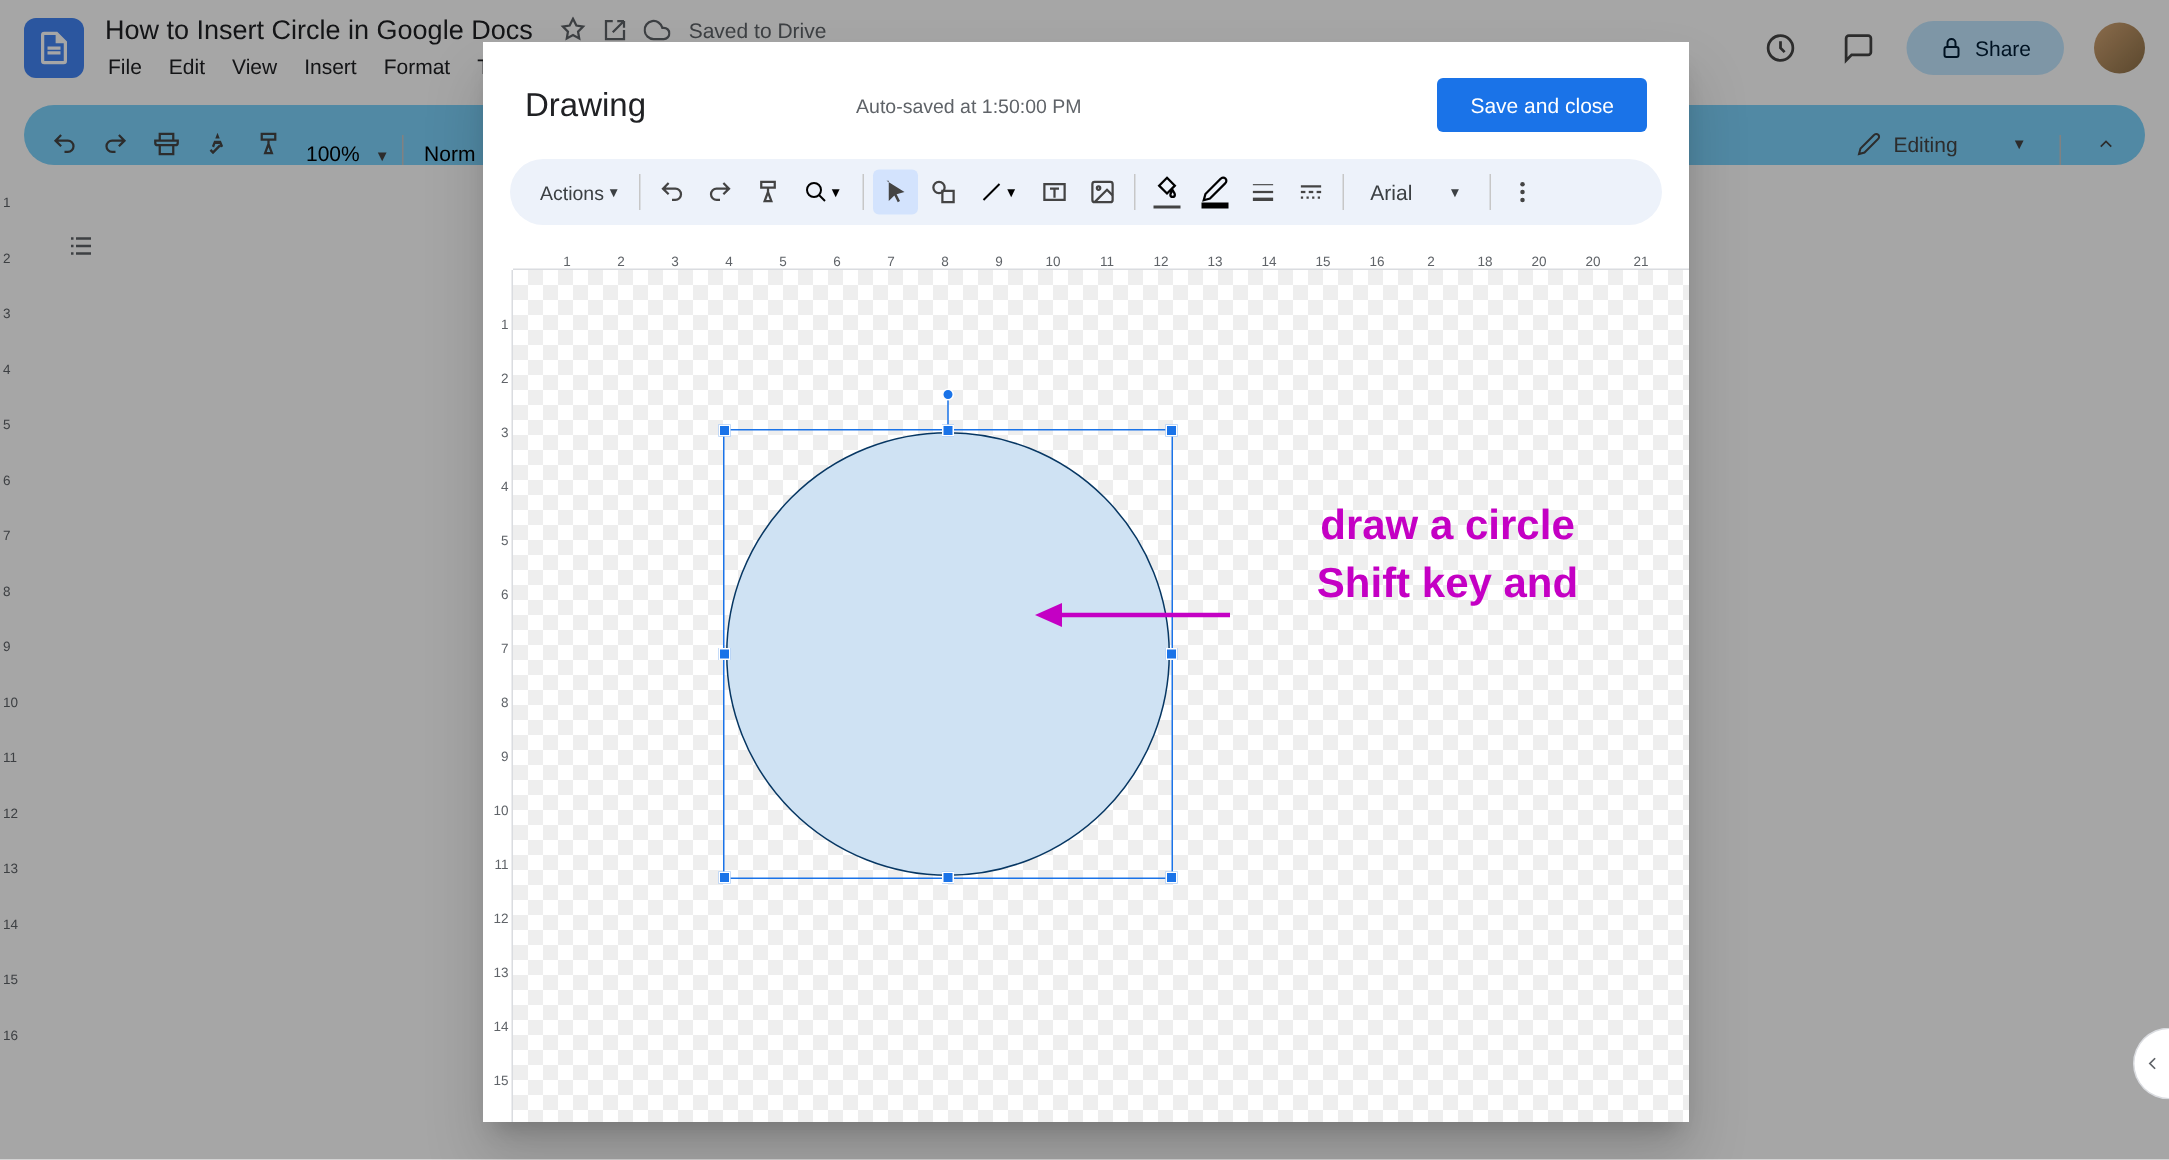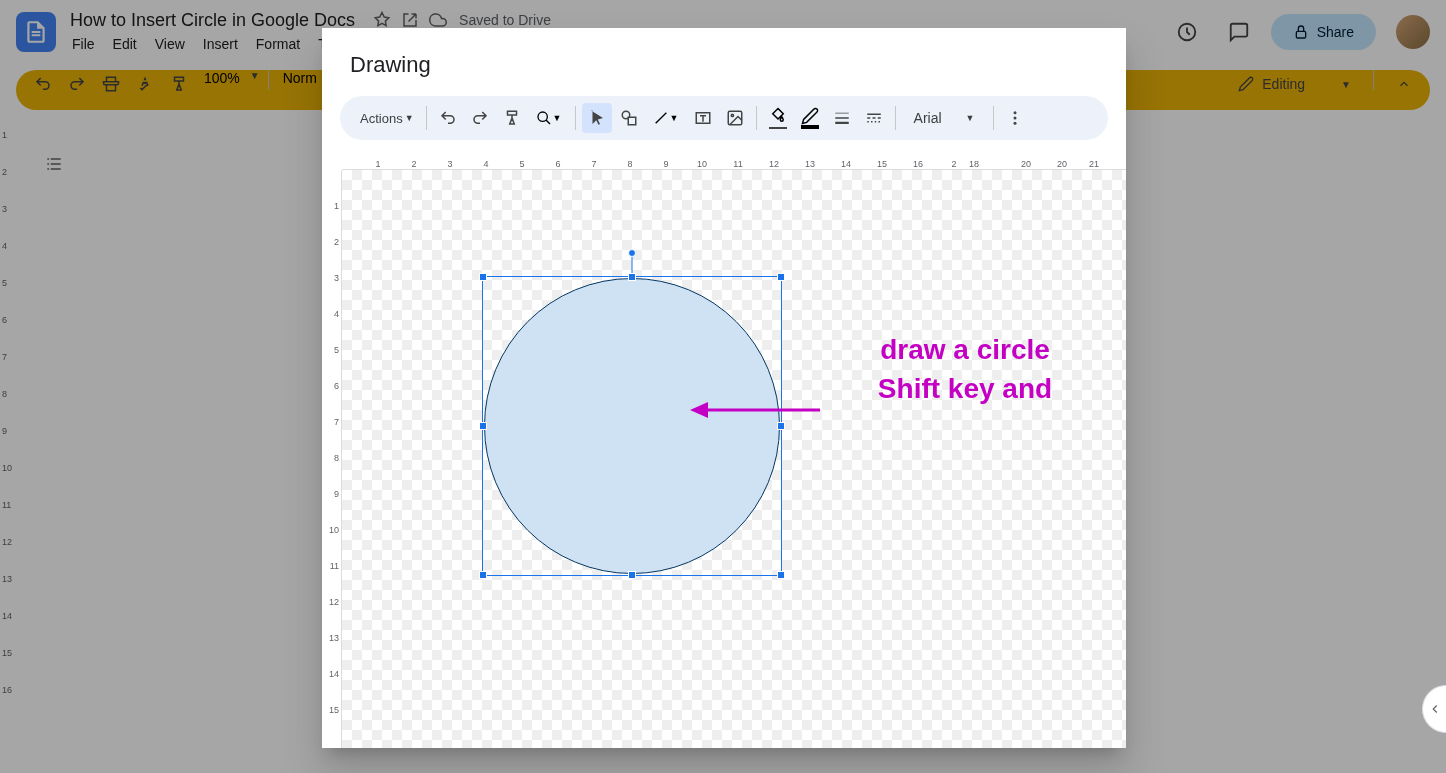--- a/index.html
+++ b/index.html
@@ -17,21 +17,21 @@
 .title-icons svg { width: 18px; height: 18px; }
 .saved { color: #5f6368; font-size: 14px; }
 .menu-bar { display: flex; gap: 2px; height: 24px; }
 .menu-item { padding: 2px 8px; font-size: 14px; color: #202124; cursor: pointer; }
 .header-right { display: flex; align-items: center; gap: 12px; }
 .hr-icon { width: 40px; height: 40px; display: flex; align-items: center; justify-content: center; color: #444; }
 .hr-icon svg { width: 22px; height: 22px; }
 .share-btn { background: #c2e7ff; color: #001d35; padding: 10px 22px; border-radius: 40px; font-size: 14px; font-weight: 400; display: flex; align-items: center; gap: 8px; }
 .avatar { width: 34px; height: 34px; border-radius: 50%; background: linear-gradient(135deg,#d4a574,#8b6f47); margin-left: 8px; }
 
-.gdocs-toolbar { height: 40px; margin: 6px 16px; background: #eab308; border-radius: 24px; display: flex; align-items: flex-start; padding: 0 12px; gap: 4px; }
+.gdocs-toolbar { height: 40px; margin: 6px 16px; background: #7dd3fc; border-radius: 24px; display: flex; align-items: flex-end; padding: 0 12px; gap: 4px; }
 .tb-btn { width: 30px; height: 28px; display: flex; align-items: center; justify-content: center; color: #444; }
 .tb-btn svg { width: 18px; height: 18px; }
 .tb-sep { width: 1px; height: 20px; background: #c7c7c7; margin: 0 4px; }
 .zoom { font-size: 14px; padding: 0 6px; }
 .editing-chip { background: transparent; padding: 6px 14px; display: flex; align-items: center; gap: 8px; font-size: 14px; color: #444; margin-left: auto; }
 .collapse-btn { width: 28px; height: 28px; border-radius: 50%; display: flex; align-items: center; justify-content: center; color: #444; margin-left: 8px; }
 .ruler-v-nums { position: absolute; left: 2px; top: 130px; display: flex; flex-direction: column; font-size: 9px; color: #5f6368; }
 .ruler-v-nums span { height: 37px; }
 
 .doc-outline { position: absolute; left: 44px; top: 154px; width: 20px; height: 20px; color: #5f6368; }
@@ -222,20 +222,22 @@
         <path d="M4 5h2v2H4V5zm4 0h12v2H8V5zM4 11h2v2H4v-2zm4 0h12v2H8v-2zM4 17h2v2H4v-2zm4 0h12v2H8v-2z"></path>
       </svg>
   </div>
 </div>
 
 <div class="dim"></div>
 
 <div class="modal">
   <div class="modal-header">
     <span class="modal-title">Drawing</span>
+    <span class="autosave">Auto-saved at 1:50:00 PM</span>
+    <button class="save-close">Save and close</button>
   </div>
 
   <div class="draw-toolbar">
     <div class="actions-btn">
       <span>Actions</span>
       <span style="font-size:9px;">▼</span>
     </div>
     <div class="dsep"></div>
     <div class="dtb">
         <svg viewBox="0 0 24 24" fill="none" stroke="currentColor" stroke-width="2">
@@ -352,21 +354,21 @@
           <span class="tick" style="left:288px">8</span>
           <span class="tick" style="left:324px">9</span>
           <span class="tick" style="left:360px">10</span>
           <span class="tick" style="left:396px">11</span>
           <span class="tick" style="left:432px">12</span>
           <span class="tick" style="left:468px">13</span>
           <span class="tick" style="left:504px">14</span>
           <span class="tick" style="left:540px">15</span>
           <span class="tick" style="left:576px">16</span>
           <span class="tick" style="left:612px">2</span>
-          <span class="tick" style="left:632px">18</span>
+          <span class="tick" style="left:648px">18</span>
           <span class="tick" style="left:684px">20</span>
           <span class="tick" style="left:720px">20</span>
           <span class="tick" style="left:752px">21</span>
         </div>
       </div>
     </div>
     <div class="canvas-ruler-v">
       <span class="tick" style="top:36px">1</span>
       <span class="tick" style="top:72px">2</span>
       <span class="tick" style="top:108px">3</span>

